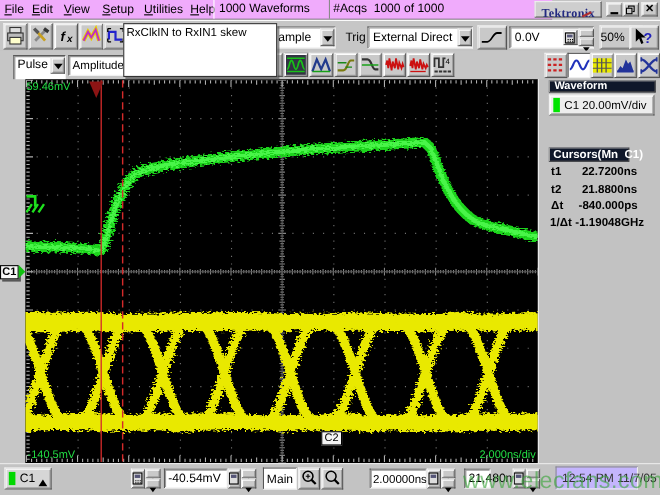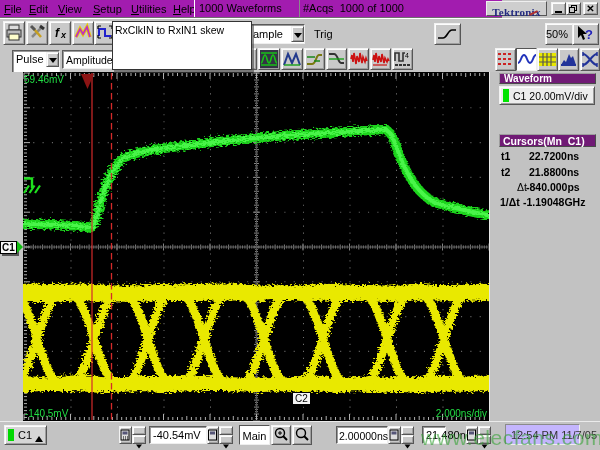--- a/index.html
+++ b/index.html
@@ -1,24 +1,24 @@
 <!DOCTYPE html>
 <html><head><meta charset="utf-8"><style>
 *{margin:0;padding:0;box-sizing:border-box;font-family:"Liberation Sans",sans-serif;white-space:nowrap}
 #root{position:relative;width:600px;height:450px;background:#c3c3c3;overflow:hidden}
 .ab{position:absolute}
 .raised{background:#c9c9c9;border:1px solid;border-color:#f2f2f2 #565656 #565656 #f2f2f2;box-shadow:inset 1px 1px 0 #fdfdfd,inset -1px -1px 0 #9e9e9e}
 .combo{background:#fff;border:1px solid;border-color:#5a5a5a #efefef #efefef #5a5a5a;box-shadow:inset 1px 1px 0 #9a9a9a}
 .t11{font-size:11px;color:#000}
-.hdr{background:#701a75;color:#fff;font-weight:bold;font-size:10px;border:1px solid;border-color:#9d9d9d #4a4a4a #4a4a4a #9d9d9d}
+.hdr{background:#0f172a;color:#fff;font-weight:bold;font-size:10px;border:1px solid;border-color:#9d9d9d #4a4a4a #4a4a4a #9d9d9d}
 .arrowdn{width:0;height:0;border:4px solid transparent;border-top:5px solid #000;margin:6px auto 0}
 </style></head><body>
 <div id="root">
 
-<div class="ab" style="left:0;top:0;width:502px;height:18px;background:#a21caf;border-bottom:1px solid #6e6e6e">
+<div class="ab" style="left:0;top:0;width:502px;height:18px;background:#f0abfc;border-bottom:1px solid #6e6e6e">
 <span class="ab t11" style="left:4px;top:3px"><u>F</u>ile</span>
 <span class="ab t11" style="left:29px;top:3px"><u>E</u>dit</span>
 <span class="ab t11" style="left:58px;top:3px"><u>V</u>iew</span>
 <span class="ab t11" style="left:93px;top:3px"><u>S</u>etup</span>
 <span class="ab t11" style="left:131px;top:3px"><u>U</u>tilities</span>
 <span class="ab t11" style="left:173px;top:3px"><u>H</u>elp</span>
 <div class="ab" style="left:194px;top:0;width:106px;height:17px;border-left:1px solid #fff;border-right:1px solid #8a8a8a">
         <span class="t11" style="position:absolute;left:4px;top:2px">1000 Waveforms</span>
       </div>
 <span class="ab t11" style="left:303px;top:2px">#Acqs&nbsp; 1000 of 1000</span>
@@ -66,23 +66,43 @@
           <path d="M1,2h3M1,2v3M12,2h3M15,2v3M1,14h3M1,11v3M12,14h3M15,11v3" stroke="#000" stroke-width="1.2" fill="none"></path>
         </g>
 </svg>
 <div class="ab combo" style="left:206px;top:5px;width:99px;height:20px">
         <span class="t11" style="position:absolute;left:46px;top:3px">ample</span>
 <div class="ab raised" style="left:84px;top:1px;width:13px;height:16px">
           <div class="arrowdn"></div>
         </div>
       </div>
 <span class="ab t11" style="left:314px;top:9px">Trig</span>
+<div class="ab combo" style="left:334px;top:5px;width:96px;height:20px">
+        <span class="t11" style="position:absolute;left:4px;top:3px">External Direct</span>
+<div class="ab raised" style="left:81px;top:1px;width:13px;height:16px">
+          <div class="arrowdn"></div>
+        </div>
+      </div>
 <div class="ab raised" style="left:434px;top:4px;width:27px;height:22px"><svg width="25" height="20">
           <path d="M3,14h5c4,0 5,-8 9,-8h4" stroke="#000" stroke-width="1.6" fill="none"></path>
         </svg></div>
+<div class="ab combo" style="left:463px;top:5px;width:77px;height:20px">
+        <span class="t11" style="position:absolute;left:4px;top:3px">0.0V</span>
+<div class="ab raised" style="left:48px;top:2px;width:13px;height:14px"><svg width="11" height="12">
+            <rect x="1" y="1" width="8" height="9" fill="#ddd" stroke="#000"></rect>
+            <rect x="2.5" y="2.5" width="5" height="2.5" fill="#557"></rect>
+            <path d="M3,7h1M5,7h1M7,7h1M3,9h1M5,9h1M7,9h1" stroke="#000"></path>
+          </svg></div>
+<div class="ab raised" style="left:62px;top:1px;width:14px;height:8px"><svg width="12" height="6">
+            <path d="M6,1L9,5H3Z" fill="#000"></path>
+          </svg></div>
+<div class="ab raised" style="left:62px;top:9px;width:14px;height:8px"><svg width="12" height="6">
+            <path d="M6,5L3,1H9Z" fill="#000"></path>
+          </svg></div>
+      </div>
 <div class="ab raised" style="left:545px;top:4px;width:40px;height:22px;text-align:left"><span class="t11" style="line-height:20px">50%</span></div>
 <div class="ab raised" style="left:572px;top:4px;width:27px;height:22px"><svg width="25" height="20">
           <path d="M5,2l0,12l3,-3l2,5l2,-1l-2,-5l4,0Z" fill="#000"></path>
           <text x="12" y="15" font-size="13" font-weight="bold" fill="#2222bb" font-family="Liberation Sans">?</text>
         </svg></div>
 </div>
 
 <div class="ab" style="left:0;top:46px;width:600px;height:26px;background:#c6c6c6">
 <div class="ab combo" style="left:12px;top:4px;width:48px;height:29px">
         <span class="t11" style="position:absolute;left:3px;top:2px">Pulse</span>
@@ -207,26 +227,26 @@
 
 <div class="ab" style="left:0;top:241px;width:17px;height:13px;background:#f8f8f8;border:1px solid #000;font-size:10px;font-weight:bold;text-align:center;line-height:12px;box-shadow:2px 2px 0 rgba(40,40,40,.7)">C1</div>
 <div class="ab" style="left:17px;top:241px;width:0;height:0;border:6.5px solid transparent;border-left:6px solid #10c010"></div>
 
 <div class="ab" style="left:489px;top:72px;width:111px;height:349px;background:#c2c2c2;border-left:1px solid #e8e8e8">
 <div class="ab hdr" style="left:9px;top:1px;width:97px;height:11px;padding:0 0 0 4px;line-height:10px">Waveform</div>
 <div class="ab raised" style="left:9px;top:14px;width:96px;height:19px;background:#ededed">
         <div class="ab" style="left:3px;top:2px;width:6px;height:13px;background:#00e400"></div>
         <span style="position:absolute;left:13px;top:3px;font-size:10.5px">C1 20.00mV/div</span>
       </div>
-<div class="ab hdr" style="left:9px;top:62px;width:97px;height:13px;padding:0 0 0 3px;line-height:12px;font-size:10.5px">Cursors(Mn&nbsp;&nbsp;C1)</div>
+<div class="ab hdr" style="left:9px;top:62px;width:73px;height:13px;padding:0 0 0 3px;line-height:12px;font-size:10.5px">Cursors(Mn&nbsp;&nbsp;C1)</div>
 <span class="ab" style="left:11px;top:78px;font-size:10.5px;font-weight:bold">t1</span>
       <span class="ab" style="left:39px;top:78px;font-size:10.5px;font-weight:bold">22.7200ns</span>
 <span class="ab" style="left:11px;top:94px;font-size:10.5px;font-weight:bold">t2</span>
       <span class="ab" style="left:39px;top:94px;font-size:10.5px;font-weight:bold">21.8800ns</span>
-<span class="ab" style="left:27px;top:109px;font-size:10.5px;font-weight:normal">Δt</span>
+<span class="ab" style="left:11px;top:109px;font-size:10.5px;font-weight:bold">Δt</span>
       <span class="ab" style="left:36px;top:109px;font-size:10.5px;font-weight:bold">-840.000ps</span>
 <span class="ab" style="left:10px;top:124px;font-size:10.5px;font-weight:bold">1/Δt</span>
       <span class="ab" style="left:33px;top:124px;font-size:10.5px;font-weight:bold">-1.19048GHz</span>
 </div>
 
 <div class="ab" style="left:0;top:421px;width:600px;height:29px;background:#c3c3c3;border-top:1px solid #ebebeb">
 <div class="ab raised" style="left:4px;top:3px;width:43px;height:20px;background:#d6d6d6">
         <div class="ab" style="left:3px;top:3px;width:6px;height:12px;background:#00d800"></div>
         <span style="position:absolute;left:13px;top:3px;font-size:11px">C1</span>
         <div class="ab" style="left:30px;top:6px;width:0;height:0;border:4.5px solid transparent;border-bottom:6px solid #000"></div>

